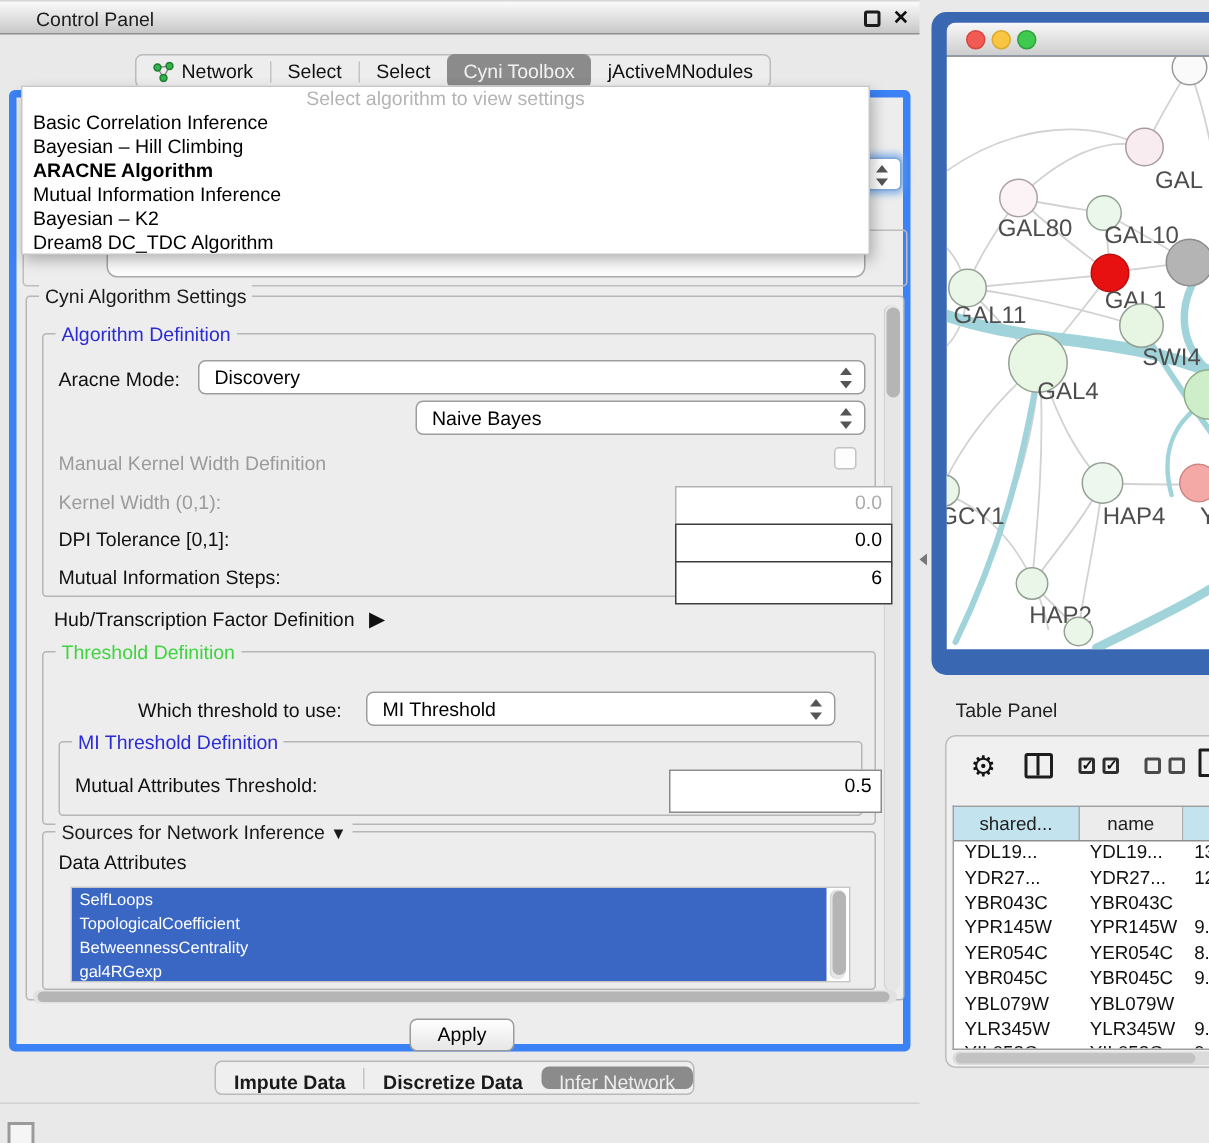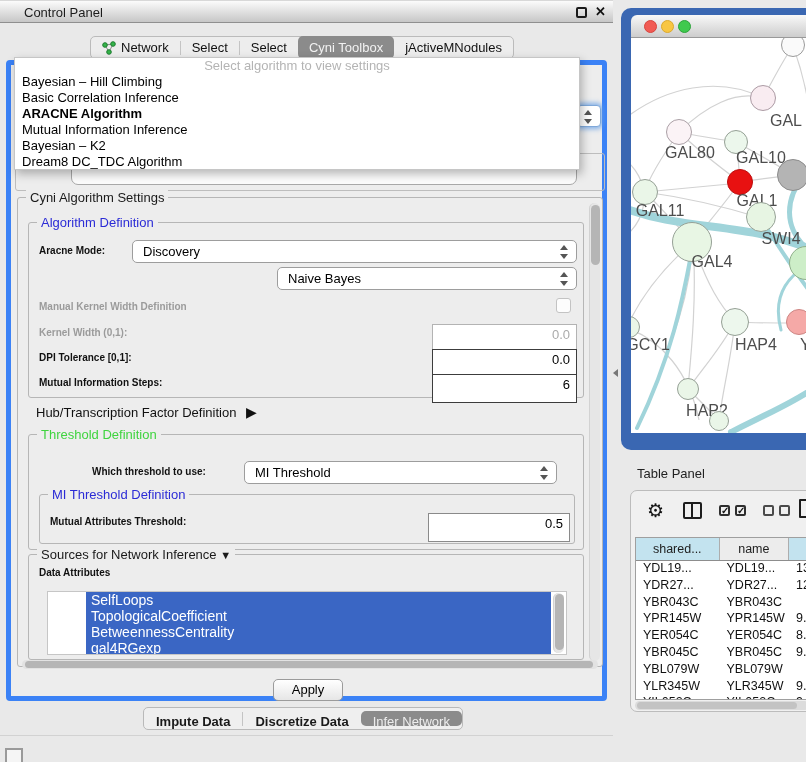--- a/index.html
+++ b/index.html
@@ -58,50 +58,50 @@
 
   
   .group { position:absolute; border:1px solid #b6b6b6; border-radius:3px; }
   .legend {
     position:absolute; top:-8px; left:8px; background:#ededed; padding:0 4px;
     font-size:13px; color:#1a1a1a; white-space:nowrap;
   }
   .legend.blue { color:#2b2bd6; }
   .legend.green { color:#3fd43f; }
 
-  .lbl { position:absolute; font-size:10px; font-weight:bold; color:#111; white-space:nowrap; }
+  .lbl { position:absolute; font-size:13px; font-weight:normal; color:#111; white-space:nowrap; }
   .lbl.dis { color:#9b9b9b; }
 
   .combo {
     position:absolute; background:#fff; border:1px solid #9d9d9d; border-radius:5px;
     font-size:13px; color:#000; padding:3px 20px 0 10px; height:23px;
   }
   .spin { position:absolute; right:7px; top:3px; width:9px; height:16px; }
   .spin:before, .spin:after { content:""; position:absolute; left:0; border-left:4px solid transparent; border-right:4px solid transparent; }
   .spin:before { top:1px; border-bottom:5px solid #555; }
   .spin:after { bottom:1px; border-top:5px solid #555; }
 
   .field {
     position:absolute; background:#fff; font-size:13px; text-align:right;
-    padding:2px 6px 0 4px; height:29px;
+    padding:2px 6px 0 4px; height:29px;margin-left:18px;
   }
   .field.lite { border:1px solid #b3b3b3; color:#aaa; }
   .field.dark { border:1px solid #3c3c3c; color:#000; }
 
   .checkbox { position:absolute; width:15px; height:15px; background:#fdfdfd; border:1px solid #c3c3c3; border-radius:3px; }
 
   
   .vtrack { position:absolute; background:#e6e6e6; border-left:1px solid #d2d2d2; border-radius:6px; }
   .vthumb { position:absolute; left:1px; width:9px; background:#b5b5b5; border-radius:5px; }
   .htrack { position:absolute; background:#e2e2e2; border-radius:5px; }
   .hthumb { position:absolute; top:1px; height:7px; background:#b5b5b5; border-radius:4px; }
 
   
   #attr-list { position:absolute; left:18px; top:36px; width:520px; height:64px; background:#fff; border:1px solid #c6c6c6; overflow:hidden; }
-  .attr-item { height:16px; line-height:16px; font-size:14px; color:#fff; background:#3a66c4; padding-left:5px; margin-right:15px;margin-left:38px; }
+  .attr-item { height:16px; line-height:16px; font-size:11px; color:#fff; background:#3a66c4; padding-left:5px; margin-right:15px; }
 
   
   #apply-btn {
     left:262px; top:614px; width:70px; height:22px;
     background:linear-gradient(#ffffff,#e6e6e6); border:1px solid #9b9b9b; border-radius:5px;
     font-size:13px; color:#000; text-align:center; line-height:20px;
   }
   #bottom-tabs {
     left:143px; top:707px; height:23px; display:flex; align-items:center; position:absolute;
     border:1px solid #b9b9b9; border-radius:5px; background:#efefef;
@@ -267,22 +267,22 @@
       <div class="hthumb" style="left:3px; width:568px;"></div>
     </div>
   </div>
 
   <div class="abs" id="apply-btn">Apply</div>
 </div>
 
 <div class="abs" id="algo-popup">
   <div id="algo-prompt">Select algorithm to view settings</div>
   <div>
+      <div class="dd-item">Basic Correlation Inference</div>
       <div class="dd-item">Bayesian – Hill Climbing</div>
-      <div class="dd-item">Basic Correlation Inference</div>
       <div class="dd-item bold">ARACNE Algorithm</div>
       <div class="dd-item">Mutual Information Inference</div>
       <div class="dd-item">Bayesian – K2</div>
       <div class="dd-item">Dream8 DC_TDC Algorithm</div>
     </div>
 </div>
 
 <div id="bottom-tabs">
   <div class="btab">Impute Data</div>
   <div class="tabdiv"></div>

